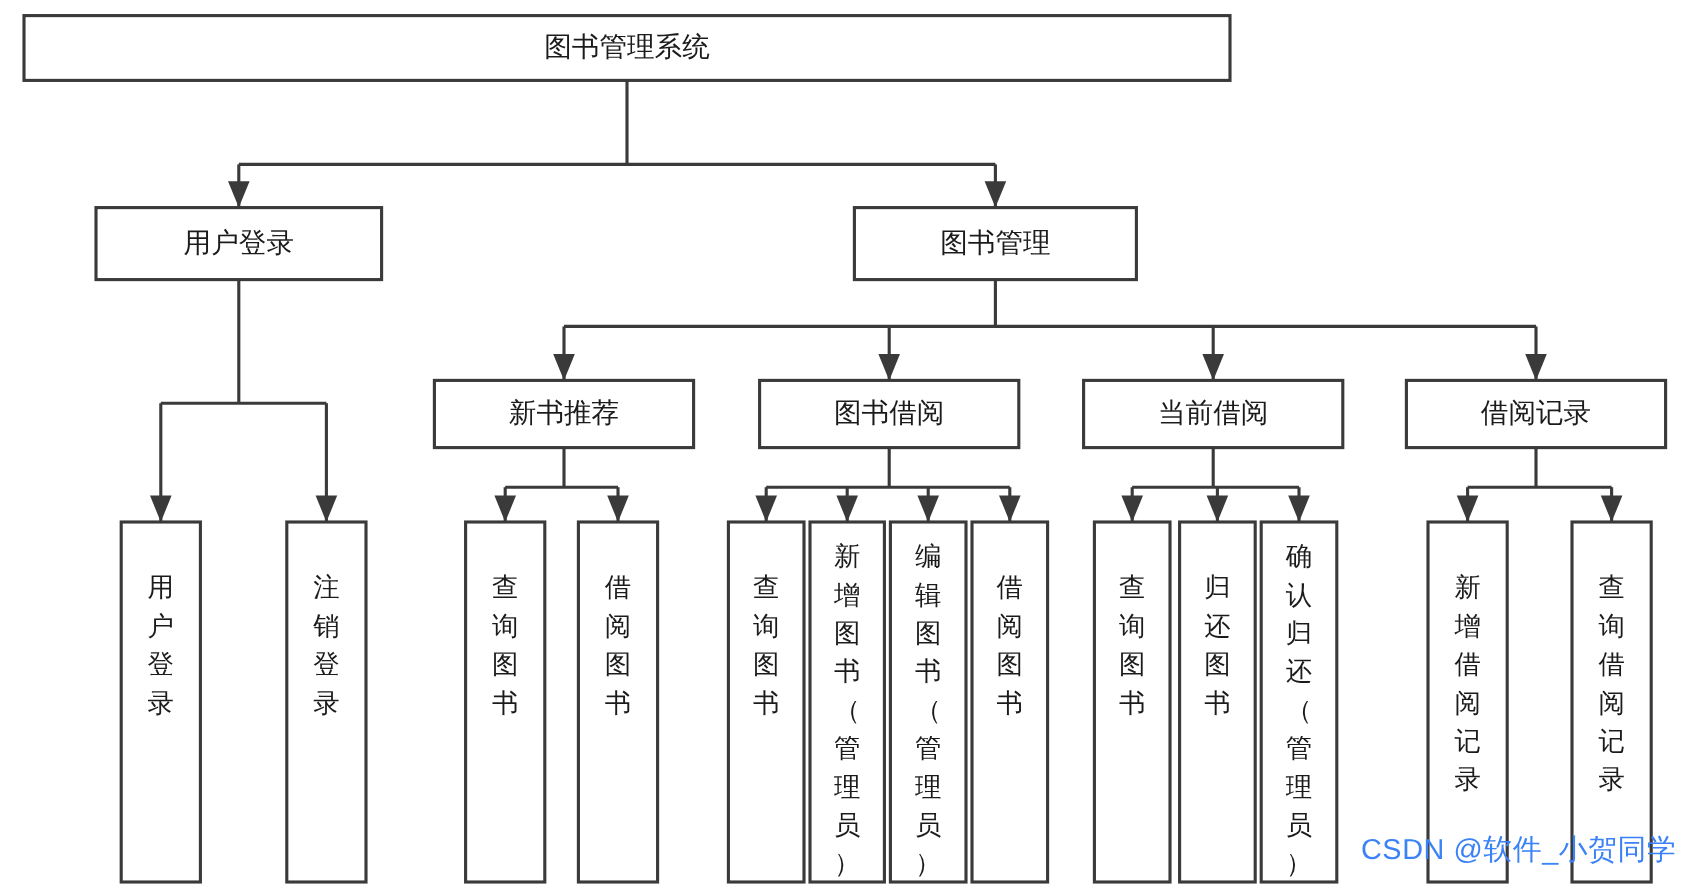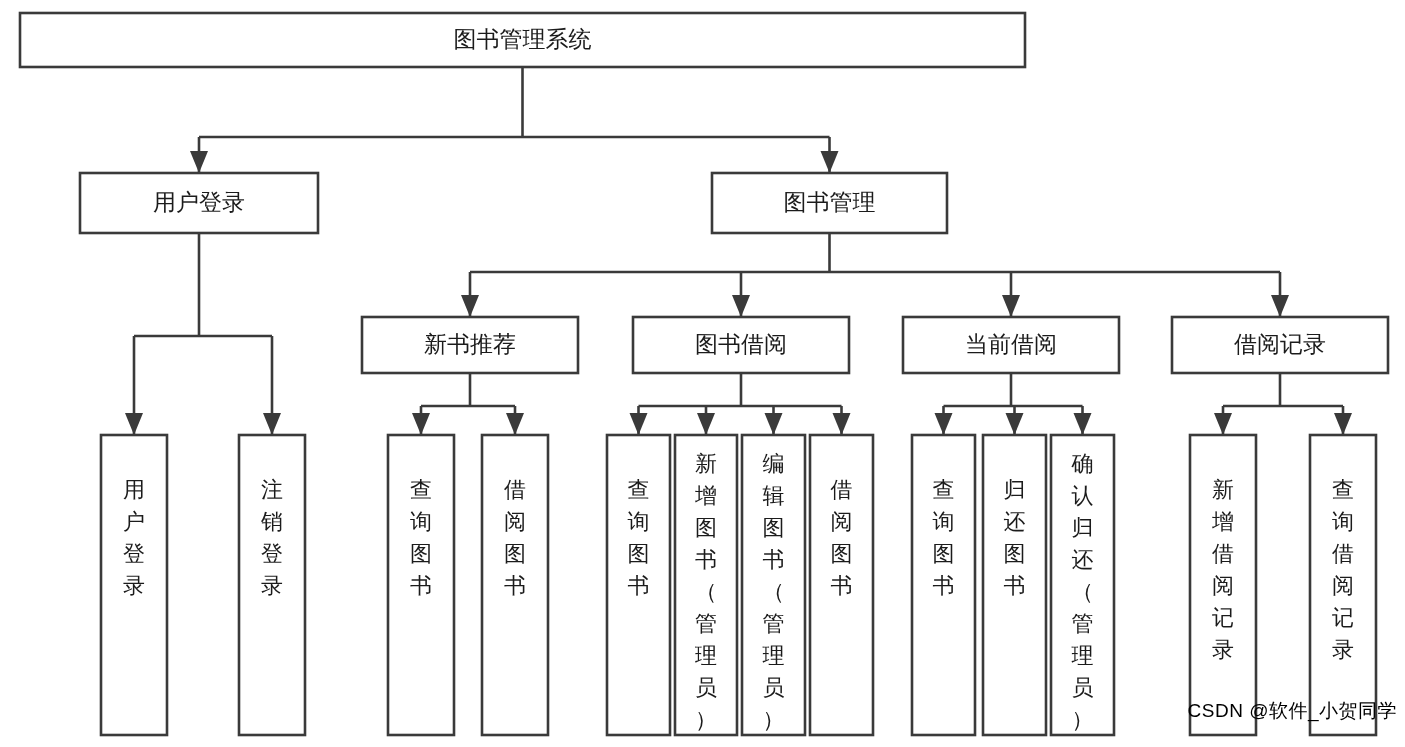--- a/index.html
+++ b/index.html
@@ -56,22 +56,22 @@
     font-size: 22px;
     fill: #1b1b1b;
     text-anchor: middle;
     dominant-baseline: middle;
   }
   .watermark {
     position: absolute;
     right: 8px;
     bottom: 6px;
     font-family: "Liberation Sans", "DejaVu Sans", sans-serif;
-    font-size: 19px;
-    color: #000000;
+    font-size: 24px;
+    color: #3b82f6;
     letter-spacing: 0.5px;
     user-select: none;
     pointer-events: none;
   }
 </style>
 </head>
 <body>
 
 <div id="diagram-root">
   <svg class="diagram-canvas" id="diagram-canvas" viewBox="0 0 1405 747" xmlns="http://www.w3.org/2000/svg">

